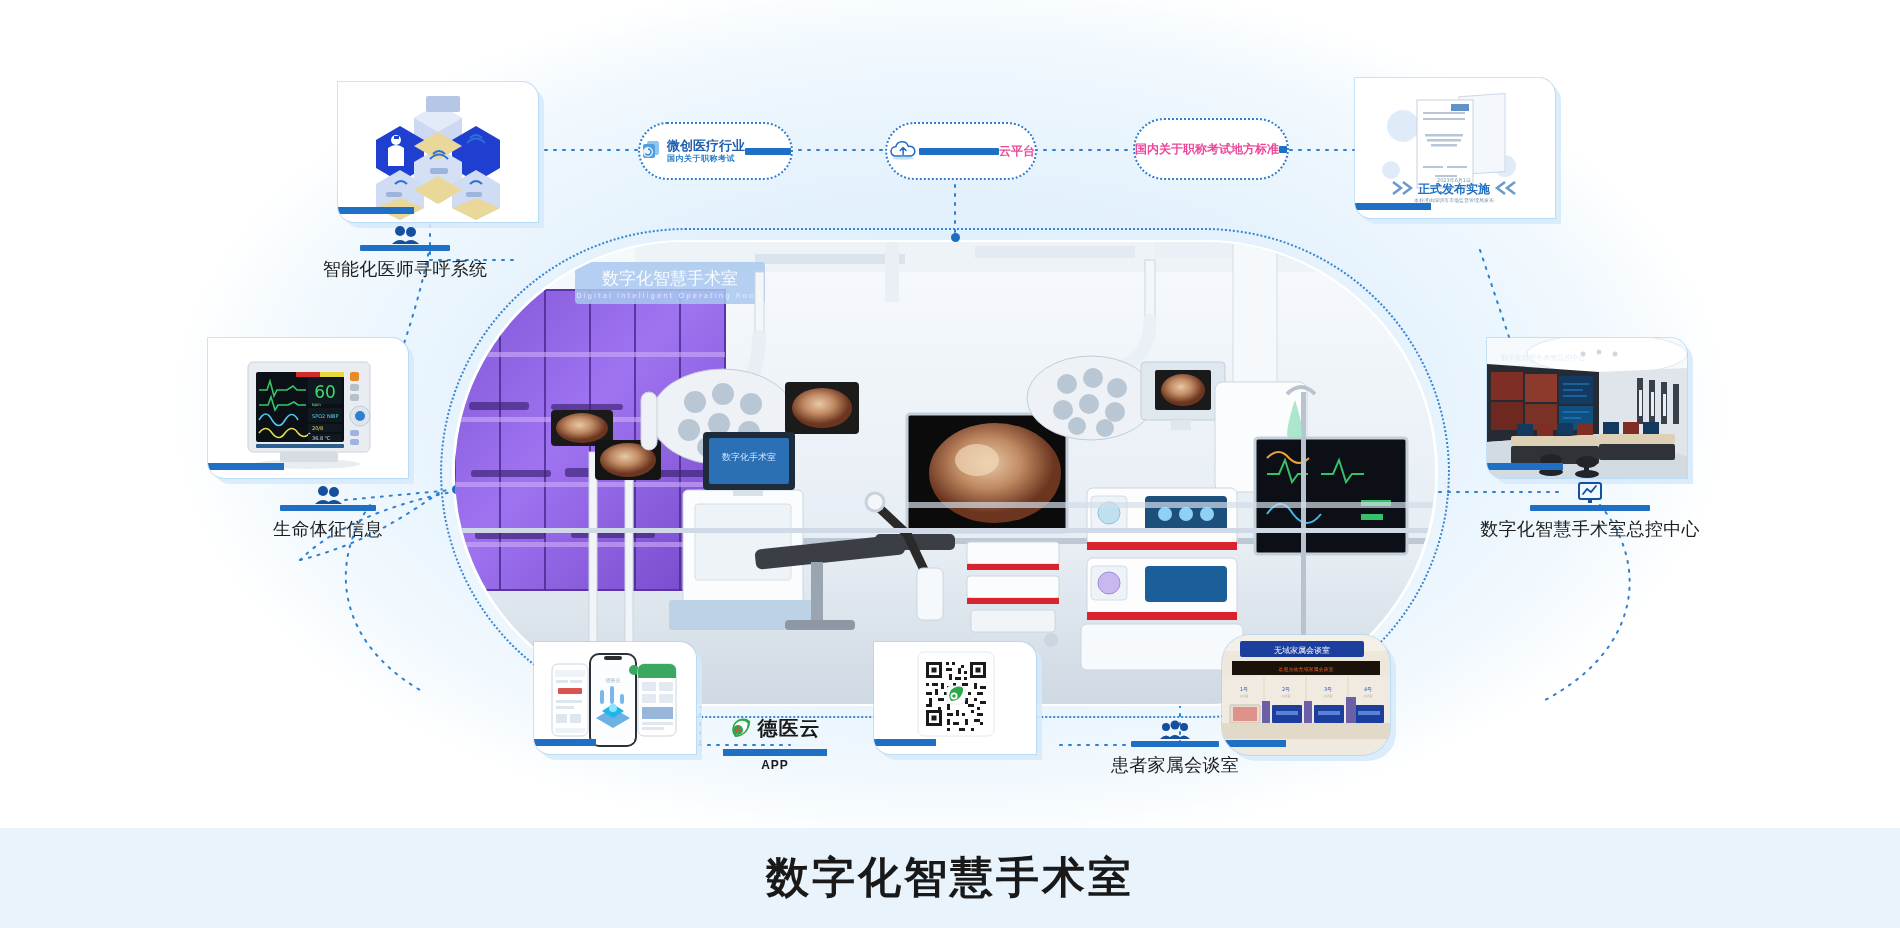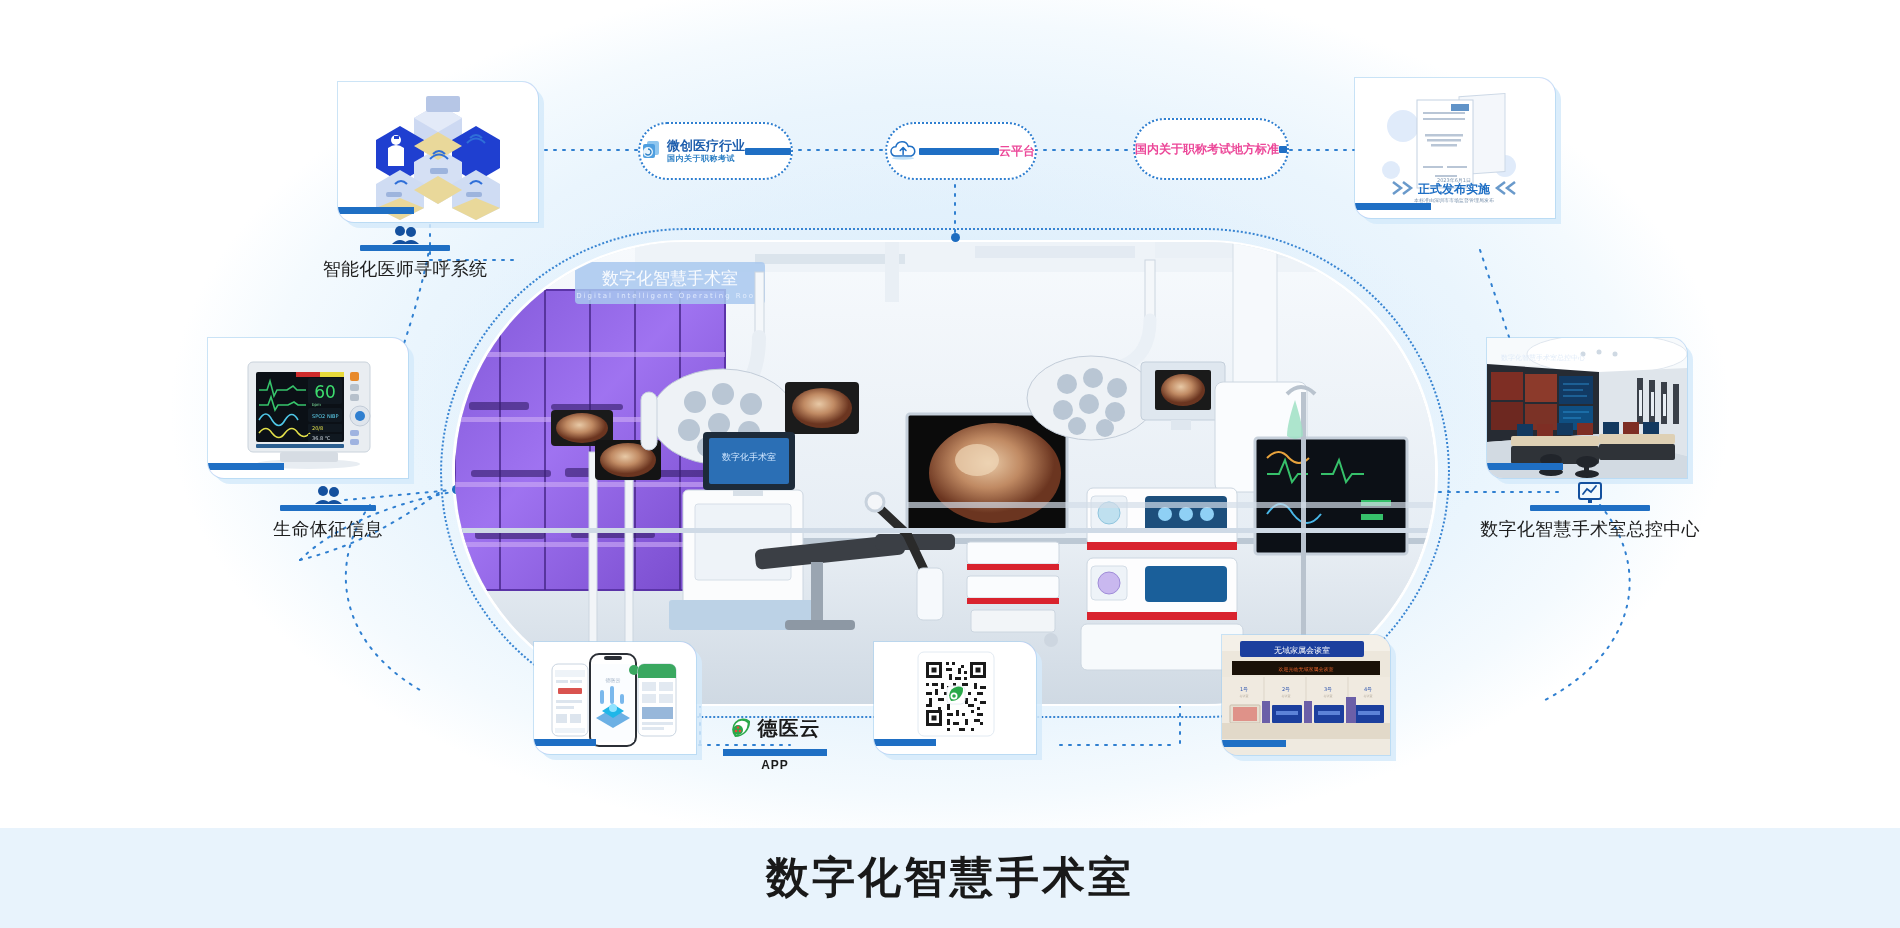--- a/index.html
+++ b/index.html
@@ -775,21 +775,21 @@
       <g>
         <rect x="73" y="44" width="18" height="18" rx="4" fill="#ffffff" stroke="#e8eef4"></rect>
         <path d="M89 46 a12 12 0 0 1 -12 13 a9 9 0 0 1 12 -13z" fill="#2aa84a"></path>
         <circle cx="80" cy="54" r="3.5" fill="#ffffff"></circle>
         <circle cx="80" cy="54" r="1.8" fill="#2aa84a"></circle>
       </g>
     </svg>
     <div class="bar"></div>
   </div>
 
-  <div class="card" style="left:1222px;top:635px;width:168px;height:120px;">
+  <div class="card" style="left:1222px;top:635px;width:168px;height:120px;border-radius:28px;">
     <svg class="thumb" viewBox="0 0 168 120">
       <rect width="168" height="120" fill="#ede7dc"></rect>
       <rect x="0" y="0" width="168" height="16" fill="#f4f0e8"></rect>
 
       <rect x="18" y="6" width="124" height="16" rx="2" fill="#1c3f9e"></rect>
       <text x="80" y="18" font-size="8" fill="#ffffff" text-anchor="middle" font-family="DejaVu Sans, sans-serif">无域家属会谈室</text>
 
       <rect x="10" y="26" width="148" height="14" fill="#1a1108"></rect>
       <text x="84" y="36" font-size="5" fill="#e8622a" text-anchor="middle" font-family="DejaVu Sans, sans-serif">欢迎光临无域家属会谈室</text>
 
@@ -829,18 +829,32 @@
           <rect x="82" y="66" width="8" height="38"></rect>
           <rect x="124" y="62" width="10" height="42"></rect>
       </g>
 
       <rect x="0" y="88" width="168" height="16" fill="#e2d9c9"></rect>
       <rect x="0" y="104" width="168" height="16" fill="#efeae0"></rect>
     </svg>
     <div class="bar"></div>
   </div>
 
+  <div class="node" style="left:1075px;top:718px;width:200px;">
+    <div class="nicon">
+      <svg width="36" height="20" viewBox="0 0 36 20">
+        <circle cx="9" cy="7" r="4" fill="#14509e"></circle>
+          <path d="M3 19 q6 -7 12 0z" fill="#14509e"></path>
+        <circle cx="18" cy="5" r="4.5" fill="#14509e"></circle>
+          <path d="M11 19 q7 -8 14 0z" fill="#14509e"></path>
+        <circle cx="27" cy="7" r="4" fill="#14509e"></circle>
+          <path d="M21 19 q6 -7 12 0z" fill="#14509e"></path>
+      </svg>
+    </div>
+    <div class="nbar" style="width:88px;"></div>
+    <div class="ntext">患者家属会谈室</div>
+  </div>
 
   <div class="titleband">
     <div class="t">数字化智慧手术室</div>
   </div>
 
 </div>
 
 </body></html>

